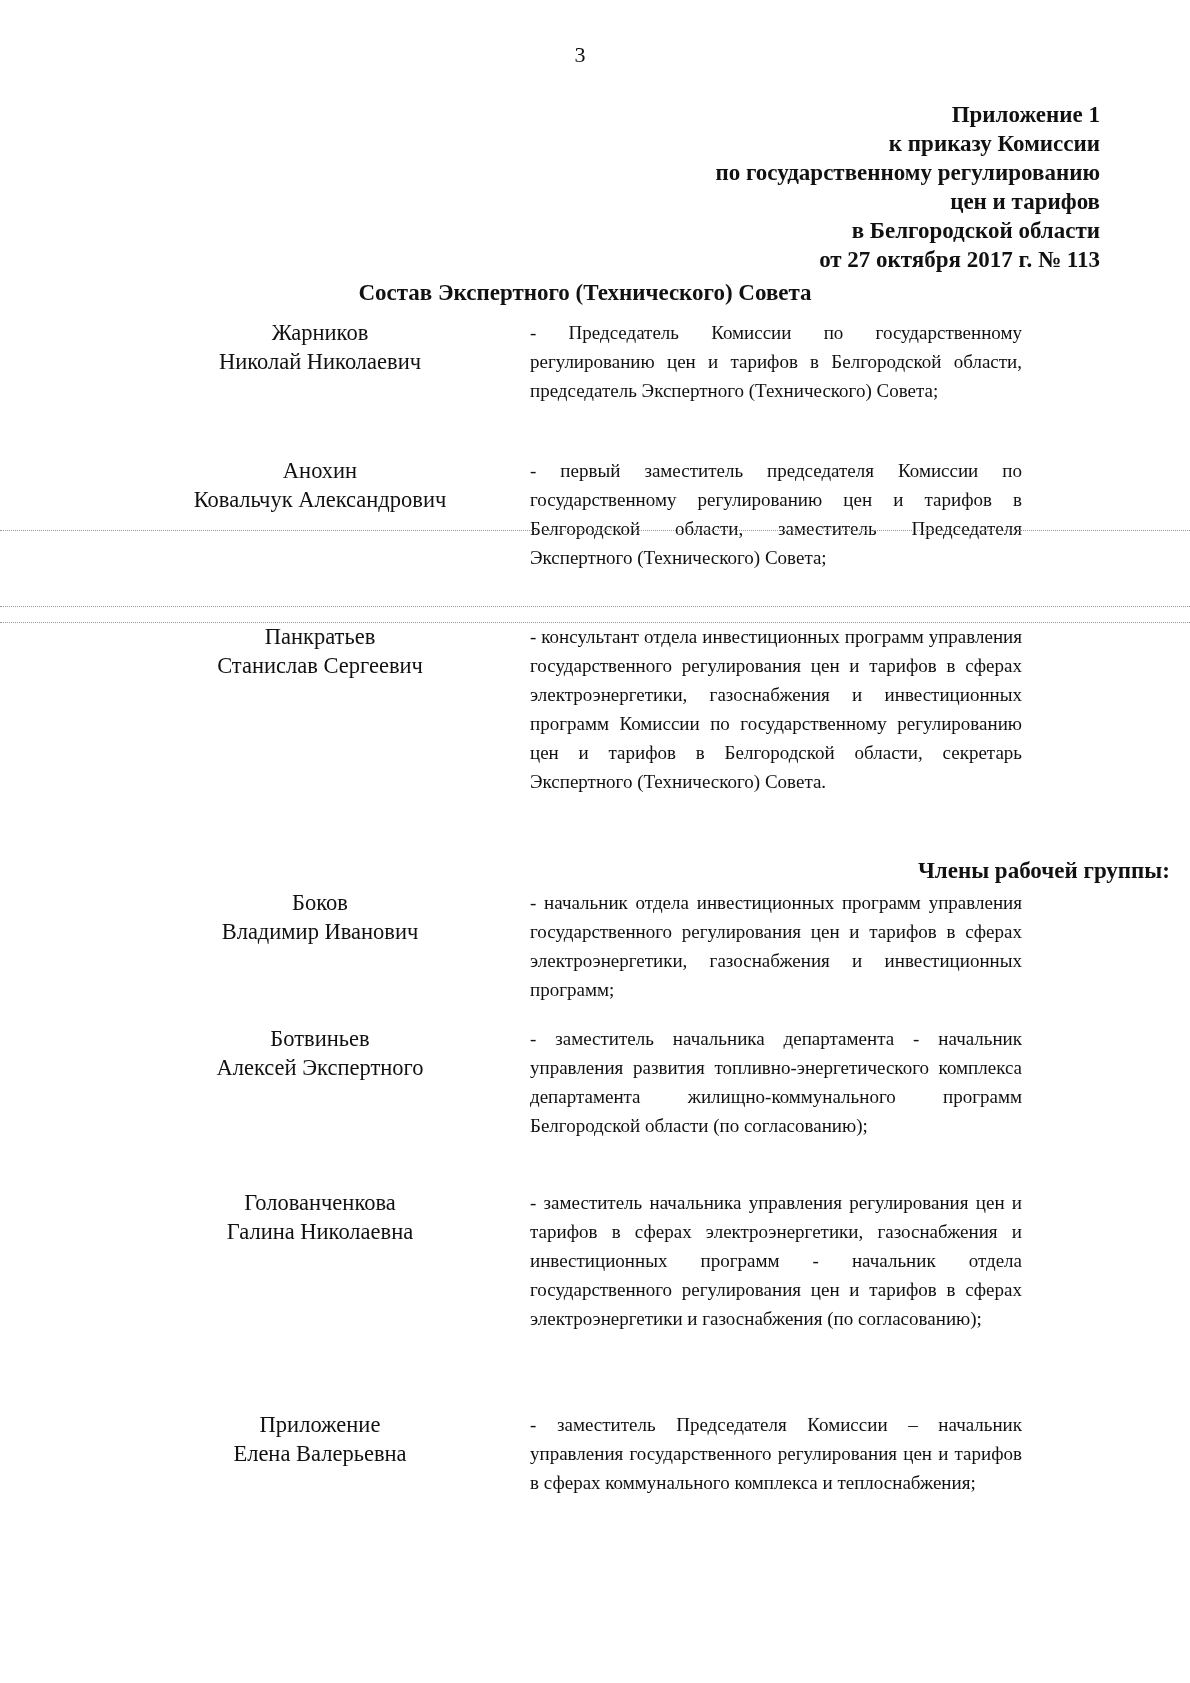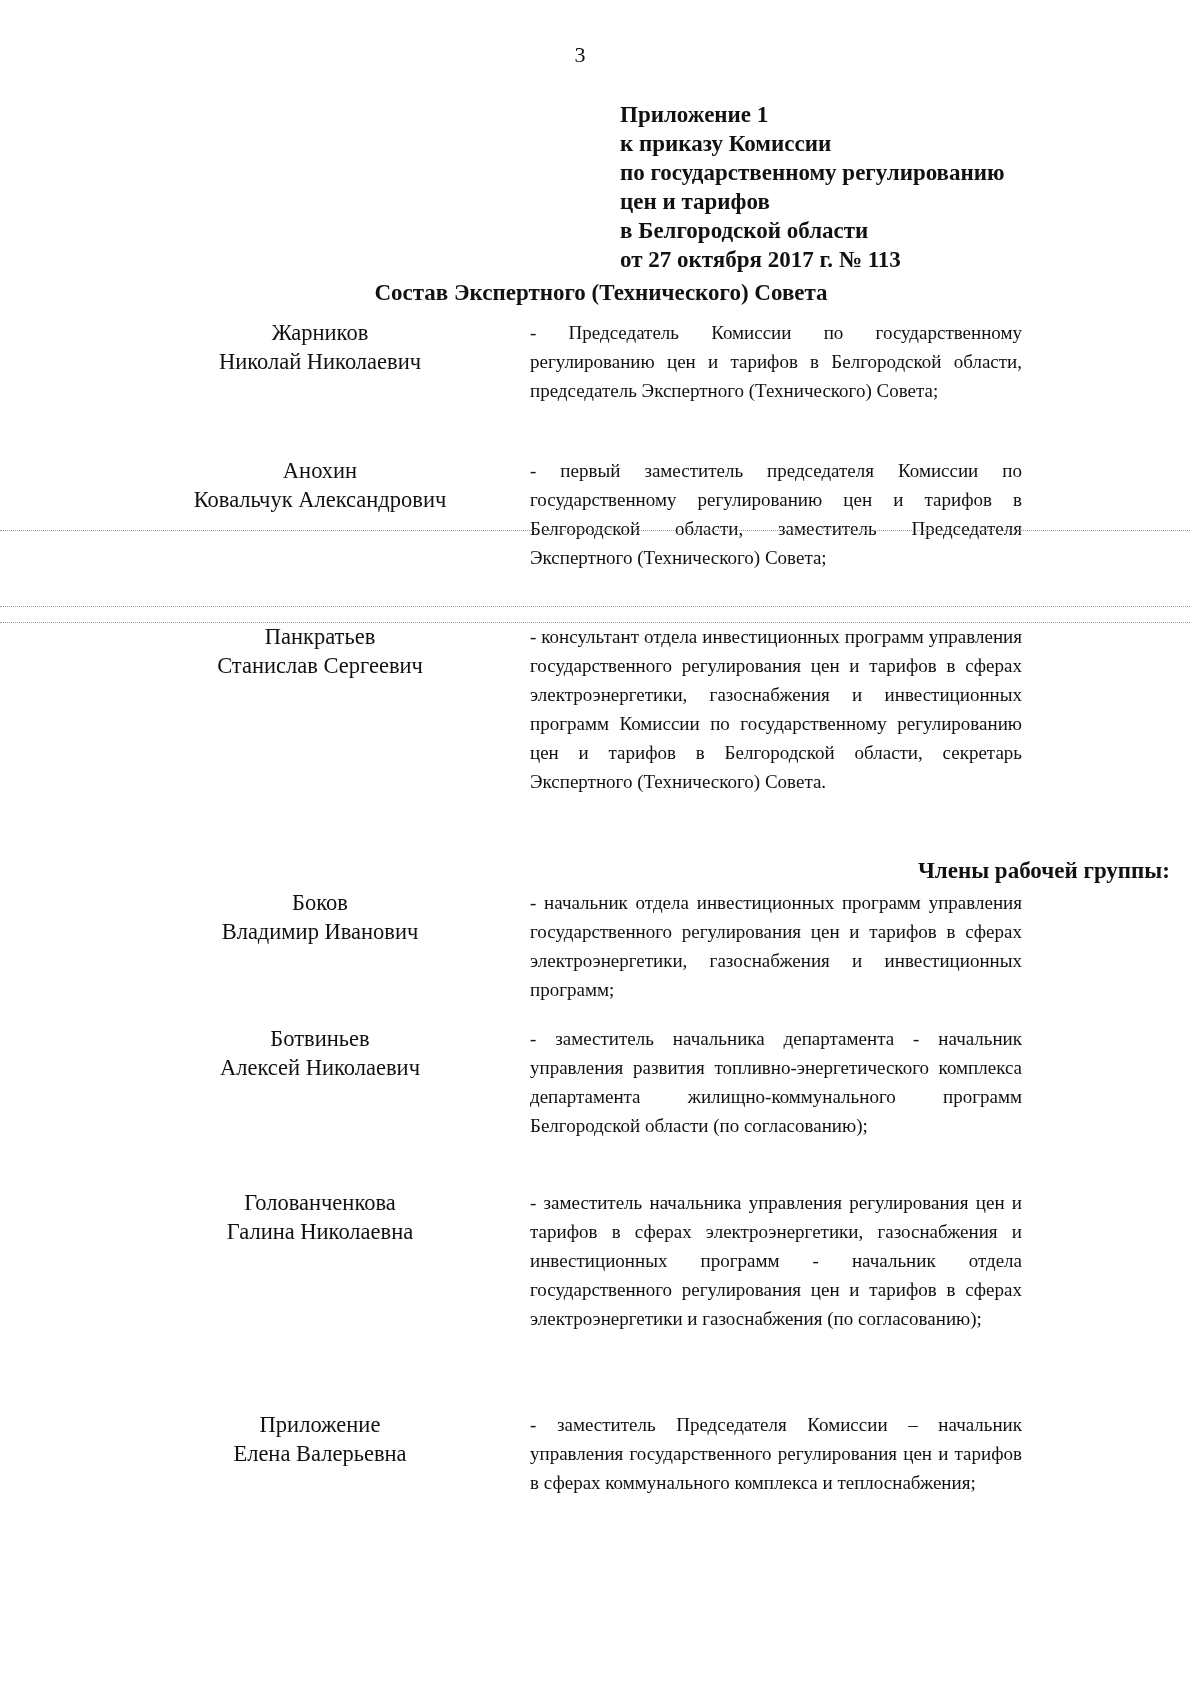--- a/index.html
+++ b/index.html
@@ -7,25 +7,25 @@
       width: 1190px; height: 1683px; position: relative; overflow: hidden;
       font-family: "Liberation Serif", "DejaVu Serif", serif;
       color: #111111;
     }
     .page-num {
       position: absolute; top: 42px; left: 0; width: 1160px;
       text-align: center; font-size: 22px;
     }
     .appendix {
       position: absolute; top: 100px; left: 620px; width: 480px;
-      text-align: left; font-weight: bold; font-size: 23px; line-height: 29px;
+      text-align: right; font-weight: bold; font-size: 23px; line-height: 29px;
     }
     .appendix div { white-space: nowrap; }
     .council-title {
-      position: absolute; top: 280px; left: 16px; width: 1170px;
+      position: absolute; top: 280px; left: 0; width: 1170px;
       text-align: center; font-weight: bold; font-size: 23px;
     }
     .member {
       position: absolute; left: 0; width: 1190px;
     }
     .member .name {
       position: absolute; left: 150px; width: 340px;
       font-size: 22.5px; line-height: 29px; text-align: center;
     }
     .member .name div { white-space: nowrap; }
@@ -93,21 +93,21 @@
   <div class="name">
     <div>Боков</div>
     <div>Владимир Иванович</div>
   </div>
   <div class="role">- начальник отдела инвестиционных программ управления государственного регулирования цен и тарифов в сферах электроэнергетики, газоснабжения и инвестиционных программ;</div>
 </div>
 
 <div class="member" style="top:1024px;">
   <div class="name">
     <div>Ботвиньев</div>
-    <div>Алексей Николаевич</div>
+    <div>Алексей Экспертного</div>
   </div>
   <div class="role">- заместитель начальника департамента - начальник управления развития топливно-энергетического комплекса департамента жилищно-коммунального программ Белгородской области (по согласованию);</div>
 </div>
 
 <div class="member" style="top:1188px;">
   <div class="name">
     <div>Голованченкова</div>
     <div>Галина Николаевна</div>
   </div>
   <div class="role">- заместитель начальника управления регулирования цен и тарифов в сферах электроэнергетики, газоснабжения и инвестиционных программ - начальник отдела государственного регулирования цен и тарифов в сферах электроэнергетики и газоснабжения (по согласованию);</div>

